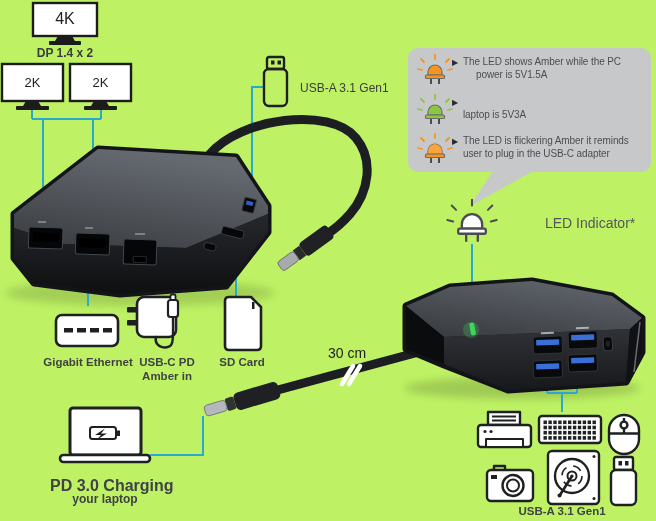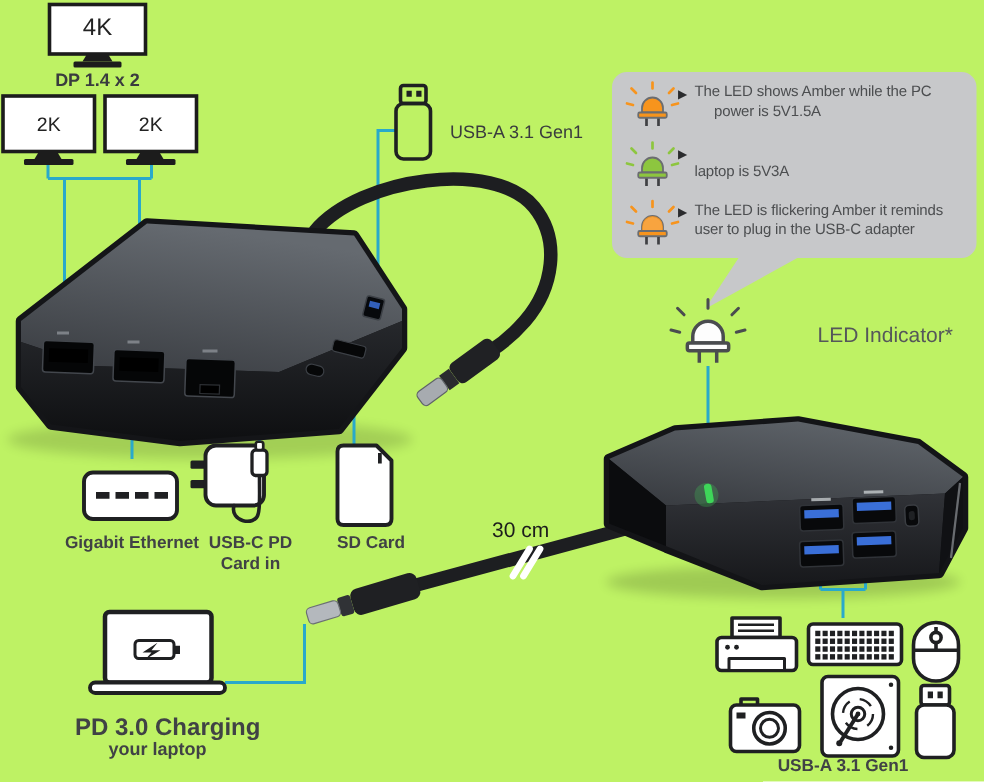--- a/index.html
+++ b/index.html
@@ -350,22 +350,22 @@
 <div class="lbl callout-txt" style="left:463px;top:109px;">laptop is 5V3A</div>
 
 <span class="bullet" style="left:452px;top:137px;">▶</span>
 <div class="lbl callout-txt" style="left:463px;top:135px;">The LED is flickering Amber it reminds</div>
 <div class="lbl callout-txt" style="left:463px;top:148px;">user to plug in the USB-C adapter</div>
 
 <div class="lbl" style="left:499px;top:215px;font-size:14px;color:#55575a;margin-left:46px;">LED Indicator*</div>
 
 <div class="lbl ctr port-lbl" style="left:36px;top:356px;width:104px;">Gigabit Ethernet</div>
 <div class="lbl ctr port-lbl" style="left:134px;top:356px;width:66px;">USB-C PD</div>
-<div class="lbl ctr port-lbl" style="left:134px;top:370px;width:66px;">Card in</div>
-<div class="lbl ctr port-lbl" style="left:214px;top:356px;width:56px;text-align:right;">SD Card</div>
+<div class="lbl ctr port-lbl" style="left:134px;top:370px;width:66px;">Amber in</div>
+<div class="lbl ctr port-lbl" style="left:214px;top:356px;width:56px;">SD Card</div>
 
 <div class="lbl" style="left:328px;top:345px;font-size:14px;font-weight:400;color:#1c1c1c;">30 cm</div>
 
 <div class="lbl ctr" style="left:50px;top:477px;width:106px;font-size:16px;">PD 3.0 Charging</div>
 <div class="lbl ctr" style="left:52px;top:492px;width:106px;font-size:12px;">your laptop</div>
 
 <div class="lbl ctr port-lbl" style="left:510px;top:505px;width:104px;">USB-A 3.1 Gen1</div>
 
 </div>
 

